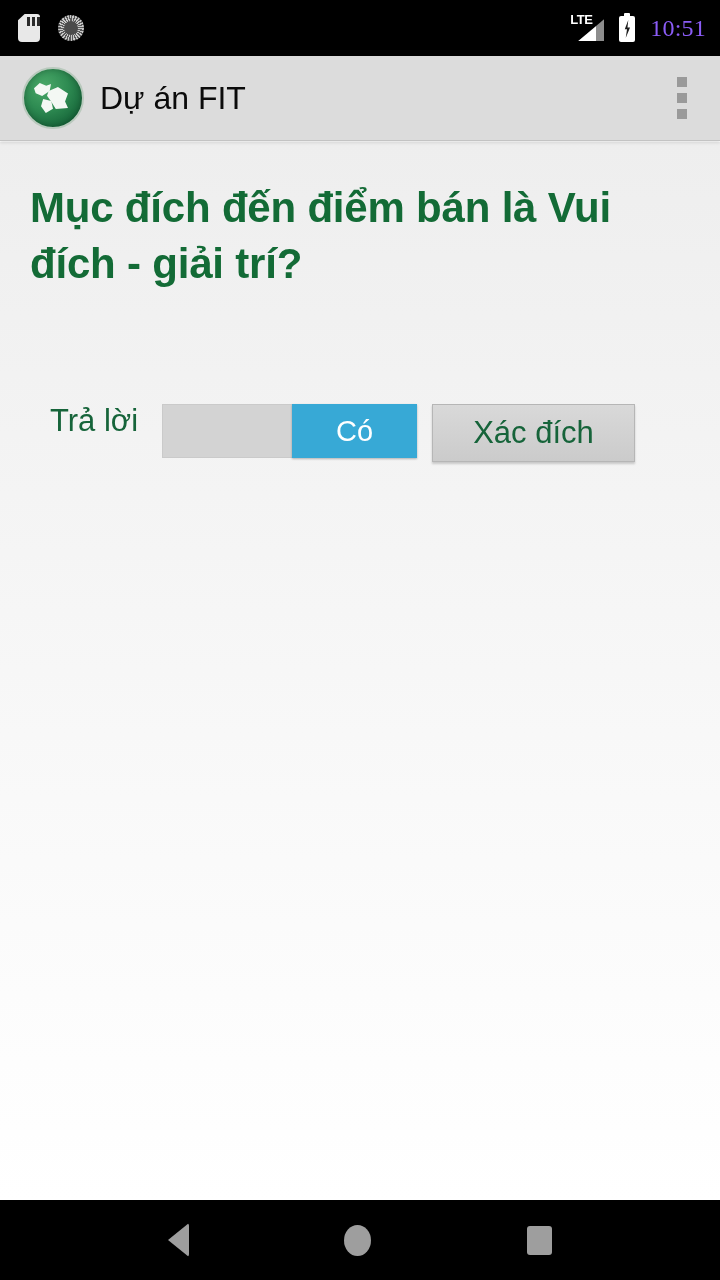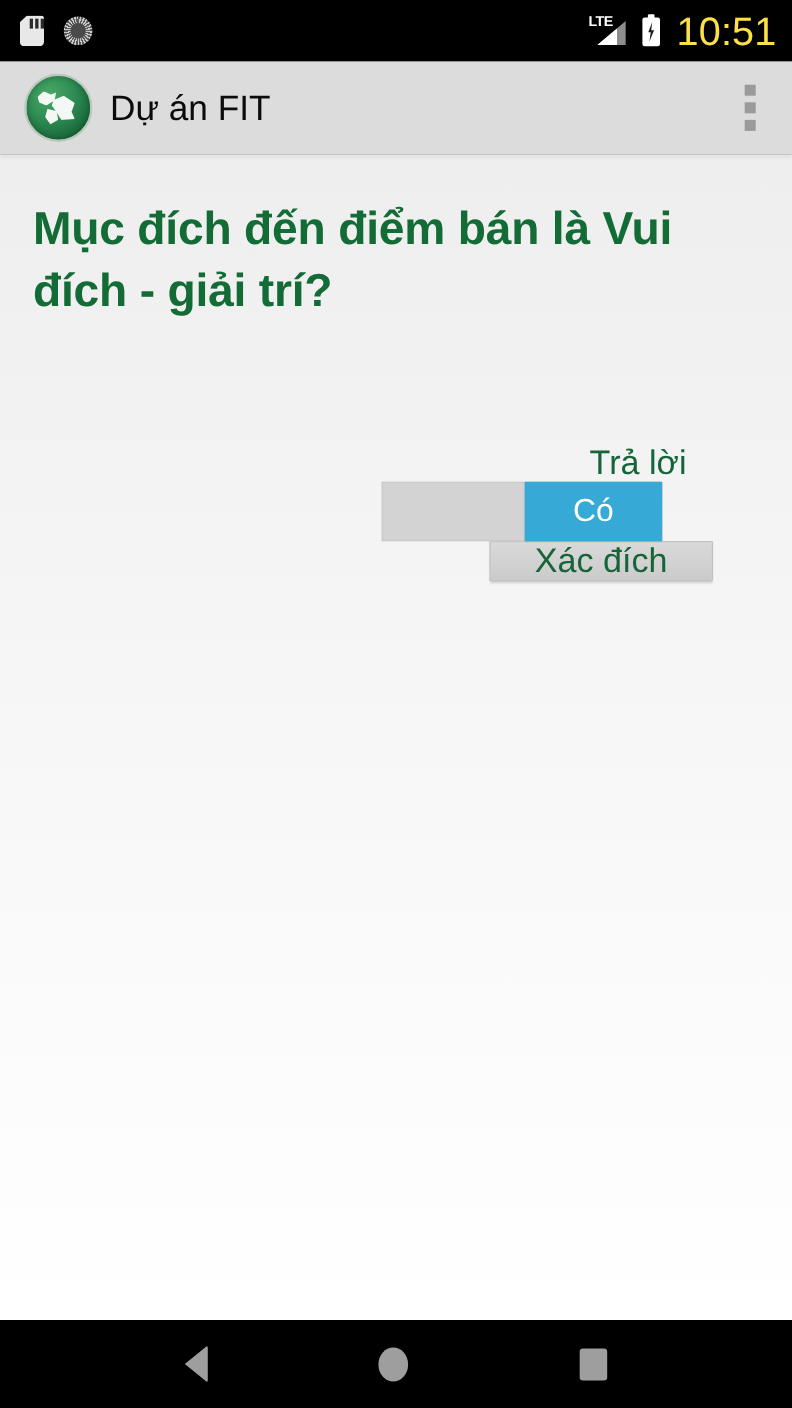--- a/index.html
+++ b/index.html
@@ -139,25 +139,25 @@
     position: absolute;
     left: 5px;
     top: 7px;
     width: 8px;
     height: 18px;
     background: #1c1c1c;
     clip-path: polygon(62% 0, 18% 52%, 46% 52%, 30% 100%, 84% 42%, 52% 42%);
   }
 
   .clock {
-    color: #fde047;
-    font-size: 36px;
+    color: #8b5cf6;
+    font-size: 24px;
     letter-spacing: 0.2px;
     line-height: 29px;
-    font-family: Liberation Sans, sans-serif;
+    font-family: Liberation Serif, serif;
   }
 
   
   .app-bar {
     position: absolute;
     top: 56px; left: 0;
     width: 720px;
     height: 85px;
     background: #dcdcdc;
     display: flex;
@@ -242,40 +242,38 @@
     letter-spacing: -0.2px;
   }
 
   .answer-row {
     position: absolute;
     top: 262px;
     left: 0;
     width: 648px;
     height: 80px;
     display: flex;
-    align-items: flex-end;
-    flex-direction: column;
+    align-items: flex-start;
   }
   .answer-label {
     width: 162px;
     padding-left: 50px;
     box-sizing: border-box;
     font-size: 31px;
     color: #16643a;
     line-height: 34px;
   }
 
   
   .switch {
     position: relative;
     width: 255px;
     height: 54px;
     flex: 0 0 auto;
     cursor: pointer;
-    padding-left: 46px;
   }
   .switch .track {
     position: absolute;
     left: 0;
     top: 0;
     width: 255px;
     height: 54px;
     background: #d3d3d3;
     border: 1px solid #cacaca;
     box-sizing: border-box;

